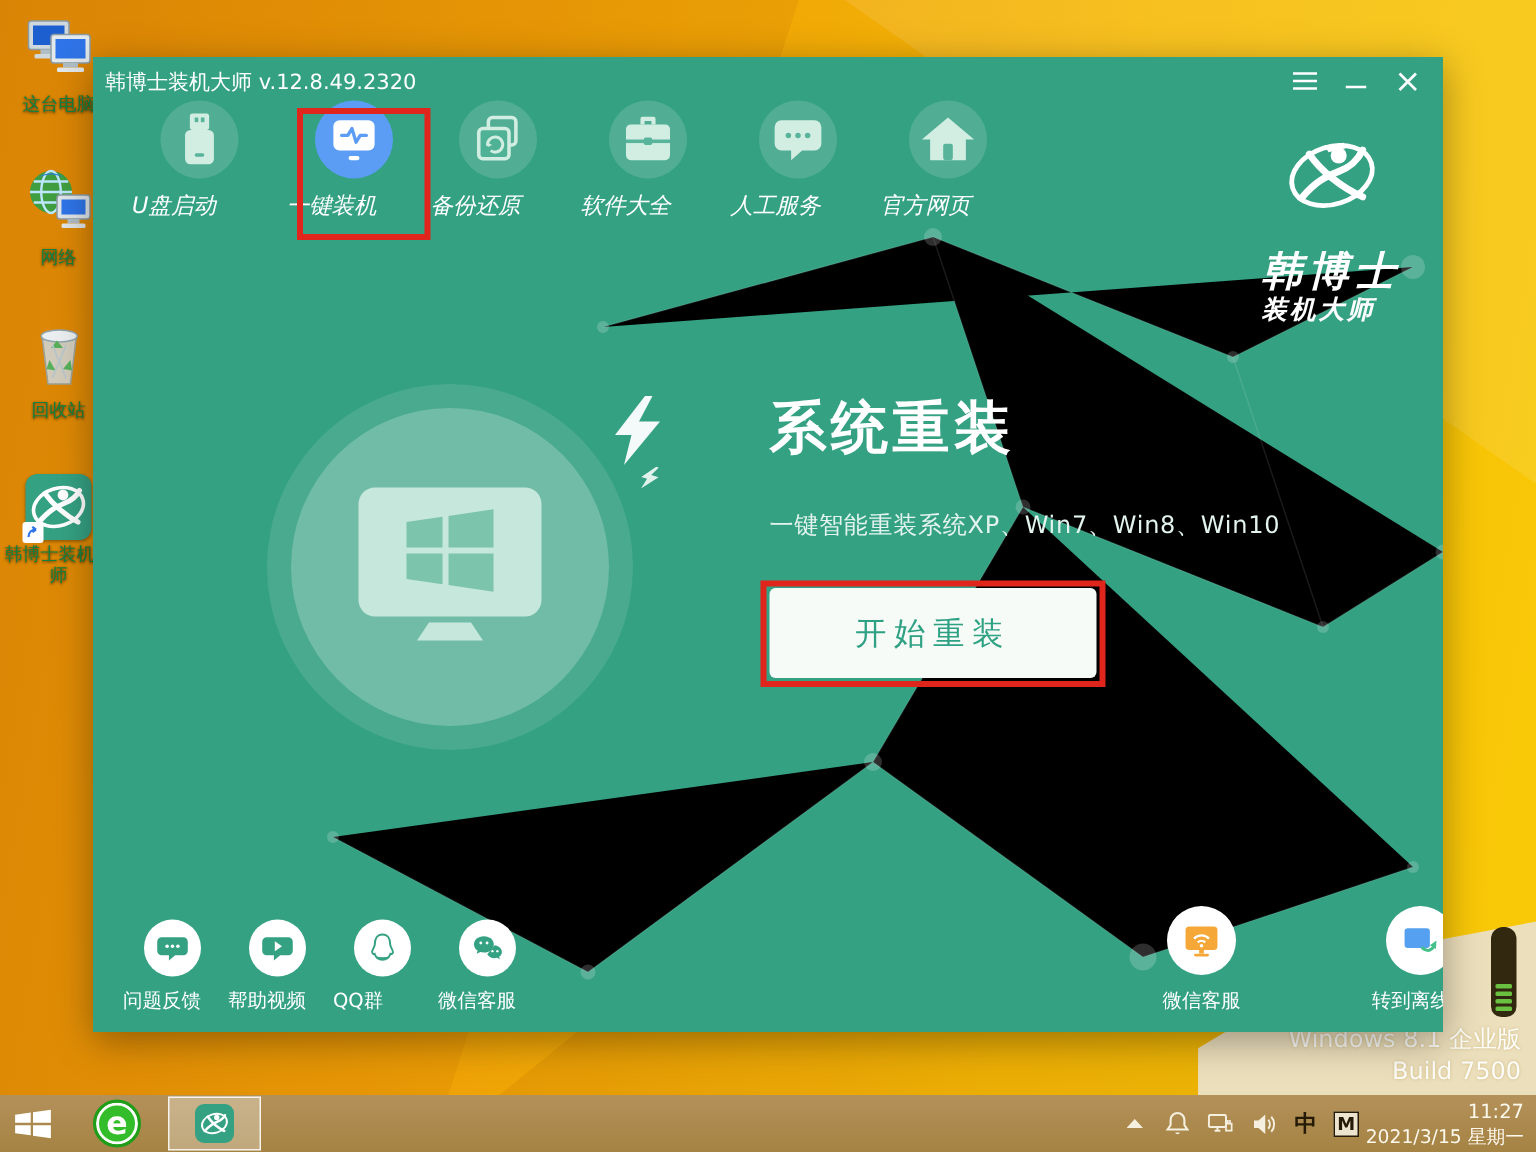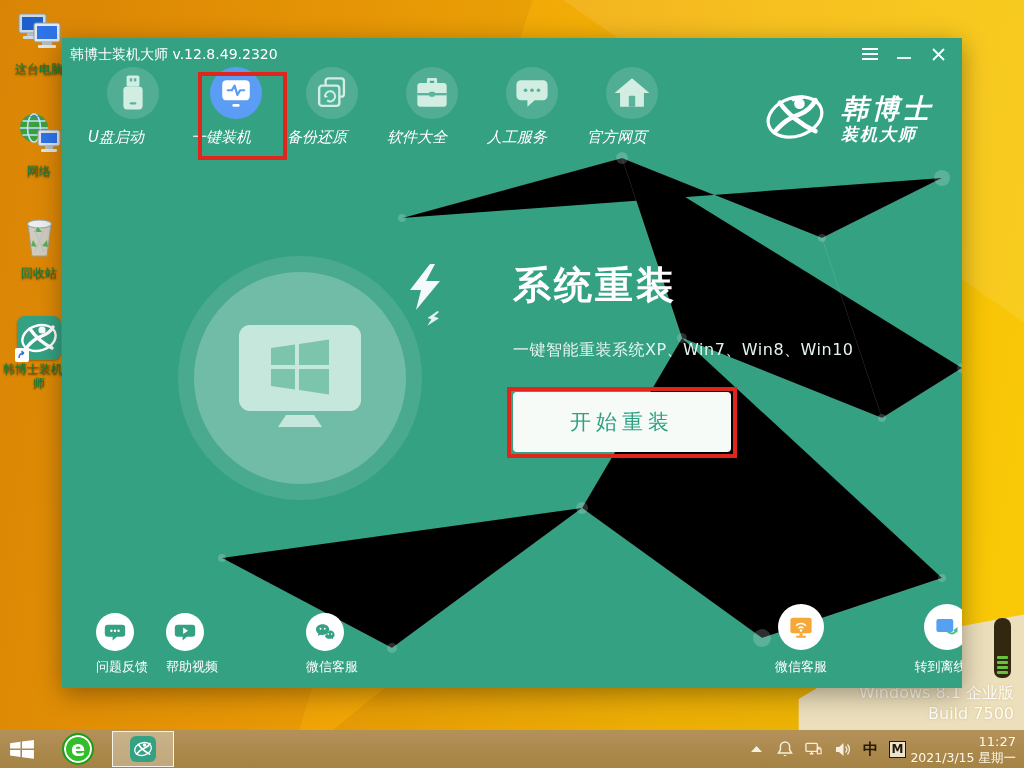--- a/index.html
+++ b/index.html
@@ -48,21 +48,21 @@
   .nav-item { position:absolute; top:29px; width:90px; cursor:pointer;font-style:italic; }
   .nav-circle { width:52px; height:52px; margin:0 auto; border-radius:50%;
     background:rgba(255,255,255,.14); display:flex; align-items:center; justify-content:center; }
   .nav-item.active .nav-circle { background:#5b9cf5; }
   .nav-label { margin-top:9px; font-size:15px; color:#fff; }
   .hl-box { position:absolute; border:4px solid #e0251c; z-index:30; pointer-events:none; }
   .hl-nav { left:136px; top:34px; width:89px; height:88px; }
   .hl-btn { left:445px; top:349px; width:230px; height:71px; }
 
   
-  .brand { position:absolute; right:28px; top:47px; display:flex; align-items:center; gap:14px; }
+  .brand { position:absolute; right:28px; top:47px; display:flex; align-items:center; gap:14px;flex-direction:column; }
   .brand-text { color:#fff; font-style:italic; text-align:left; }
   .brand-text .b1 { font-size:27px; font-weight:bold; letter-spacing:4px; line-height:30px; }
   .brand-text .b2 { font-size:17px; font-weight:bold; letter-spacing:2px; line-height:20px; }
 
   
   .hero-circle-outer { position:absolute; left:116px; top:218px; width:244px; height:244px;
     border-radius:50%; background:rgba(255,255,255,.10); }
   .hero-circle-inner { position:absolute; left:16px; top:16px; width:212px; height:212px;
     border-radius:50%; background:rgba(255,255,255,.22);
     display:flex; align-items:center; justify-content:center; }
@@ -71,21 +71,21 @@
   .hero-title { position:absolute; left:451px; top:222px; font-size:38px; color:#fff;
     font-weight:600; letter-spacing:3px; }
   .hero-desc { position:absolute; left:451px; width:430px; font-size:16px; color:#e3f4ee;
     letter-spacing:.5px; }
   .d1 { top:276px; } .d2 { top:302px; }
   .start-btn { position:absolute; left:451px; top:354px; width:218px; height:60px;
     background:#f6fbf8; border:none; border-radius:4px; color:#2fa183; font-size:21px;
     letter-spacing:5px; cursor:pointer; font-family:inherit; }
 
   
-  .sup-item { position:absolute; top:575px; width:66px; text-align:right; cursor:pointer; }
+  .sup-item { position:absolute; top:575px; width:66px; text-align:left; cursor:pointer; }
   .sup-circle { width:38px; height:38px; margin:0 auto; border-radius:50%; background:#fff;
     display:flex; align-items:center; justify-content:center; }
   .sup-label { margin-top:7px; font-size:13px; color:#fff; }
   .off-item { position:absolute; top:566px; width:92px; text-align:center; cursor:pointer; }
   .off-circle { width:46px; height:46px; margin:0 auto; border-radius:50%; background:#fff;
     display:flex; align-items:center; justify-content:center; }
   .off-label { margin-top:8px; font-size:13px; color:#fff; }
 
   
   .taskbar { position:absolute; left:0; top:730px; width:1024px; height:38px; z-index:50;
@@ -373,20 +373,29 @@
   </div>
   <div class="sup-item" style="left:90px">
     <div class="sup-circle">
       <svg width="24" height="24" viewBox="0 0 40 40">
         <path d="M8 8 h24 a5 5 0 0 1 5 5 v10 a5 5 0 0 1 -5 5 h-9 l-7 6 v-6 h-8 a5 5 0 0 1 -5 -5 v-10 a5 5 0 0 1 5 -5 z" fill="#35a183"></path>
         <polygon points="17,12.5 25,18 17,23.5" fill="#fff"></polygon>
       </svg>
     </div>
     <div class="sup-label">帮助视频</div>
   </div>
+  <div class="sup-item" style="left:160px">
+    <div class="sup-circle">
+      <svg width="24" height="24" viewBox="0 0 40 40">
+        <path d="M20 5 c-5.5 0 -8.5 4.5 -8.5 10.5 c0 2.8 -1.8 4.8 -2.8 7.5 c-0.9 2.6 0.8 4.4 2.6 3.6 c1 3 4 6.4 8.7 6.4 c4.7 0 7.7 -3.4 8.7 -6.4 c1.8 0.8 3.5 -1 2.6 -3.6 c-1 -2.7 -2.8 -4.7 -2.8 -7.5 c0 -6 -3 -10.5 -8.5 -10.5 z" fill="none" stroke="#35a183" stroke-width="2.2"></path>
+        <path d="M13 30 c2 1.6 12 1.6 14 0" stroke="#35a183" stroke-width="2" fill="none"></path>
+      </svg>
+    </div>
+    <div class="sup-label">QQ群</div>
+  </div>
   <div class="sup-item" style="left:230px">
     <div class="sup-circle">
       <svg width="24" height="24" viewBox="0 0 40 40">
         <path d="M16 7 c-6.5 0 -11 4 -11 9 c0 2.9 1.6 5.3 4 6.9 l-1 3.6 l4 -2.1 c1.2 0.3 2.6 0.6 4 0.6 c6.5 0 11 -4 11 -9 s-4.5 -9 -11 -9 z" fill="#35a183"></path>
         <circle cx="12.5" cy="14.5" r="1.6" fill="#fff"></circle>
           <circle cx="19.5" cy="14.5" r="1.6" fill="#fff"></circle>
         <path d="M28 17 c4.8 0.8 8 3.8 8 7.4 c0 2.2 -1.2 4.1 -3.1 5.4 l0.8 2.8 l-3.1 -1.7 c-0.9 0.3 -2 0.5 -3.1 0.5 c-3.5 0 -6.5 -1.8 -7.8 -4.4" fill="#35a183"></path>
         <circle cx="25.5" cy="23.5" r="1.3" fill="#fff"></circle>
           <circle cx="31" cy="23.5" r="1.3" fill="#fff"></circle>
       </svg>

